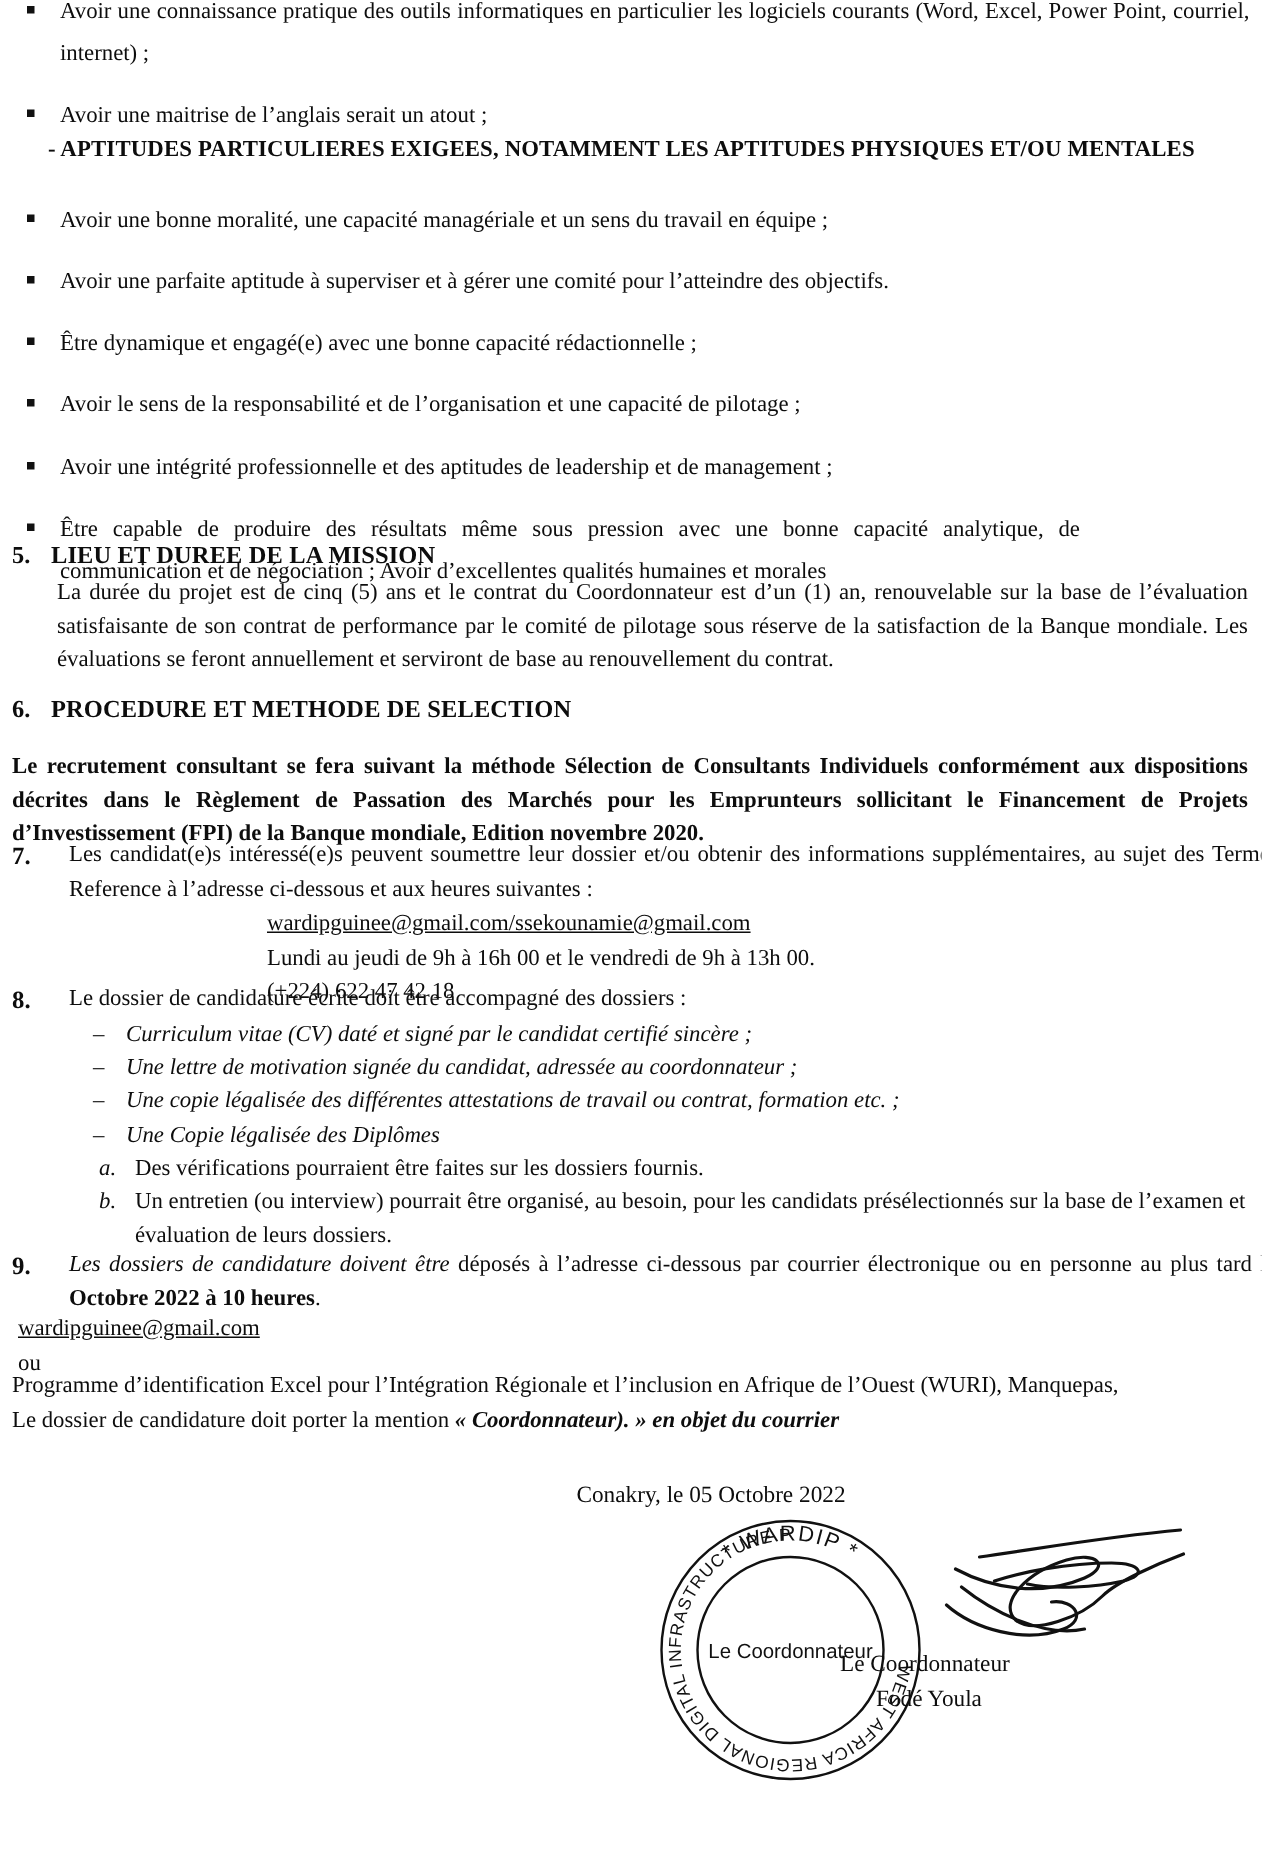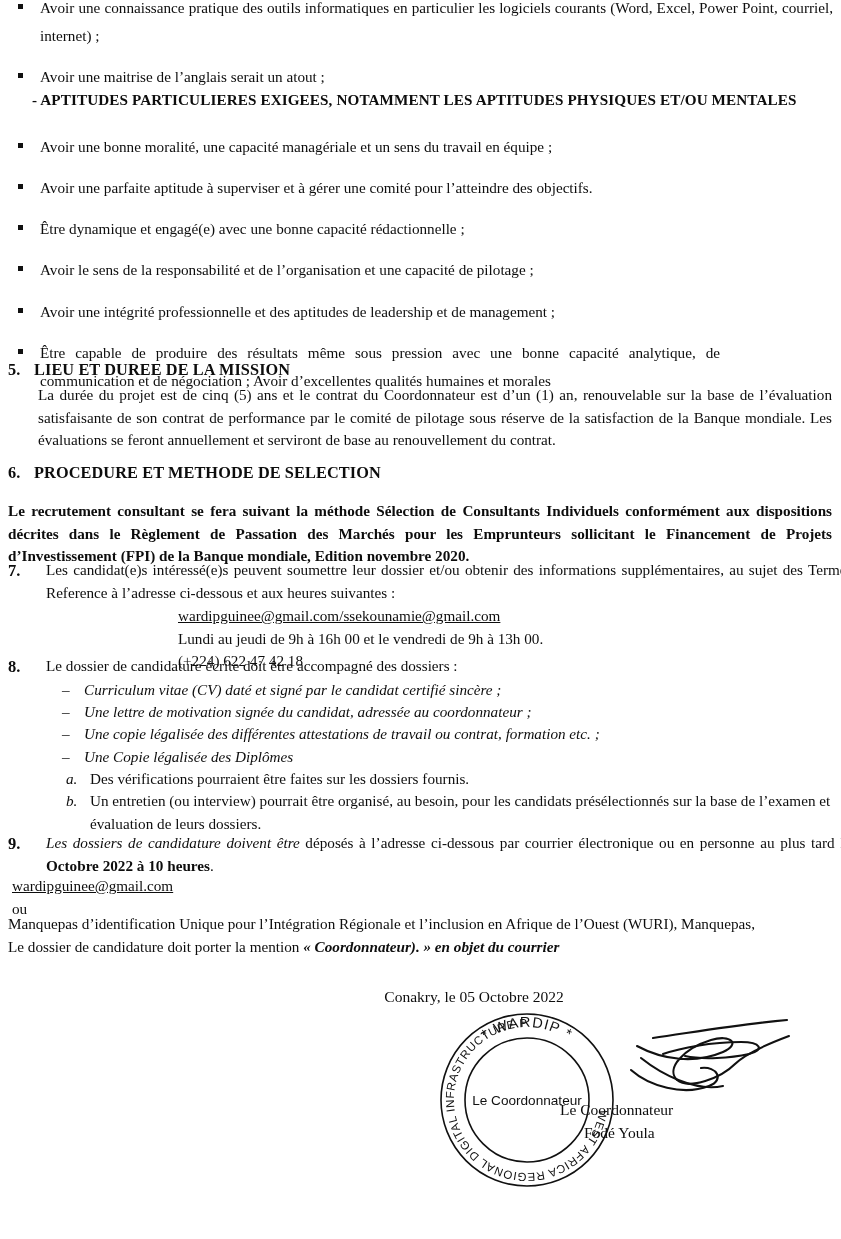--- a/index.html
+++ b/index.html
@@ -263,21 +263,21 @@
     <span class="n">9.</span>
     <div class="just" style="padding-right:6px;"><span class="i">Les dossiers de candidature doivent être</span><span> déposés à l’adresse ci-dessous par courrier électronique ou en personne au plus tard le </span><span class="b">28 Octobre 2022 à 10 heures</span><span>.</span></div>
   </div>
 
   <div style="position:absolute; left:12px; top:875px; width:790px; text-align:left;">
     <div class="u">wardipguinee@gmail.com</div>
     <div>ou</div>
   </div>
 
   <div style="position:absolute; left:8px; top:912px; width:828px; line-height:1.52;">
-    <div>Manquepas d’identification Unique pour l’Intégration Régionale et l’inclusion en Afrique de l’Ouest (WURI), Manquepas,</div>
+    <div>Programme d’identification Excel pour l’Intégration Régionale et l’inclusion en Afrique de l’Ouest (WURI), Manquepas,</div>
     <div><span>Le dossier de candidature doit porter la mention </span><span class="bi">« Coordonnateur). » en objet du courrier</span></div>
   </div>
 
   <div class="conakry">Conakry, le 05 Octobre 2022</div>
 
   <div class="stamp-wrap">
     <svg viewBox="0 0 190 190" width="190" height="190">
       <defs>
         <path id="outerArcTop" d="M 22,95 A 73,73 0 0 1 168,95" fill="none"></path>
         <path id="ringPathCW" d="M 95,22 A 73,73 0 1 1 94.9,22" fill="none"></path>

